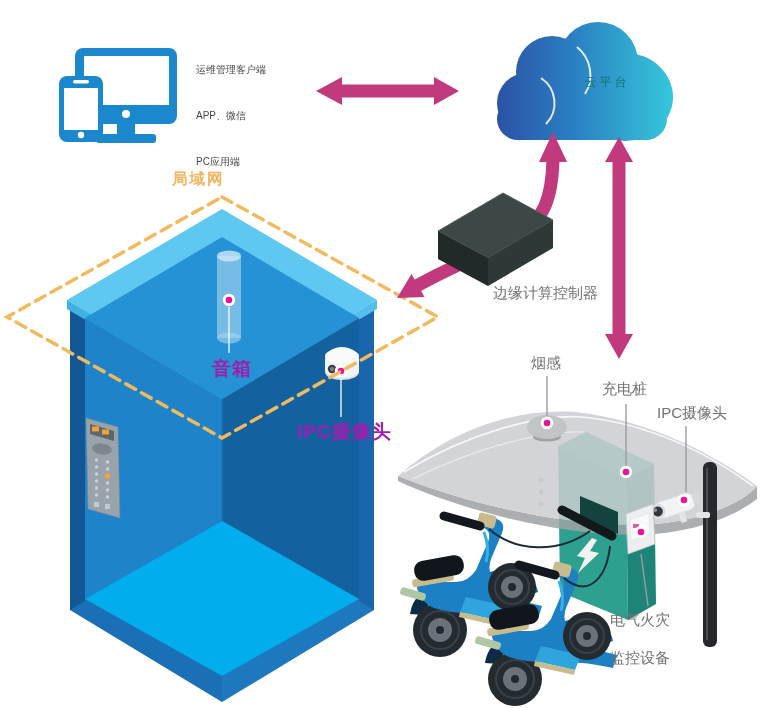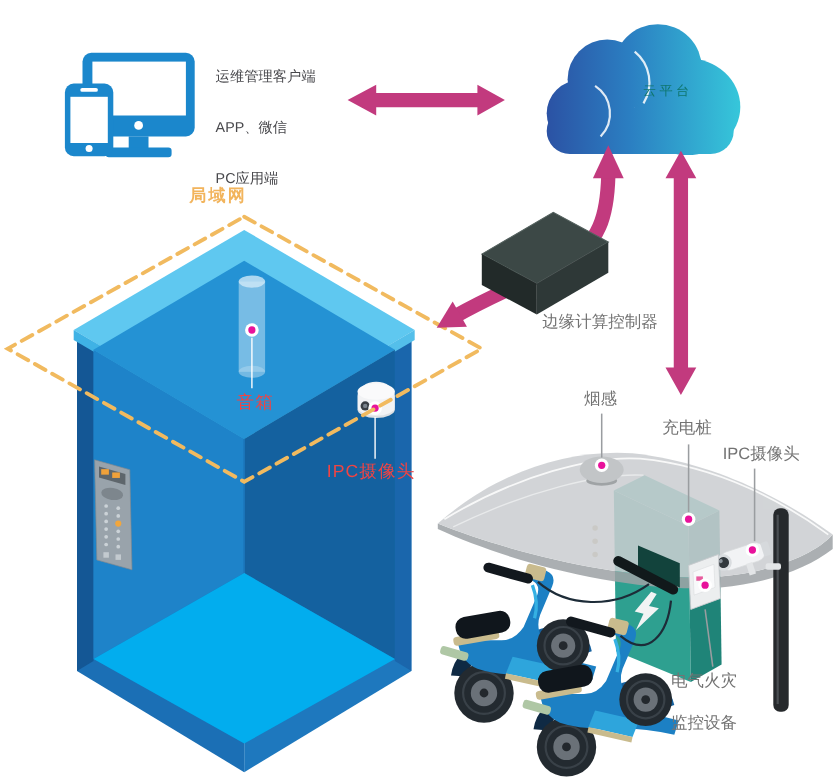--- a/index.html
+++ b/index.html
@@ -1,24 +1,24 @@
 <!DOCTYPE html>
 <html><head>
 <meta charset="utf-8">
 <style>
   html,body{margin:0;padding:0;background:#fff;}
   #stage{position:relative;width:762px;height:708px;background:#ffffff;overflow:hidden;
          font-family:"Liberation Sans","DejaVu Sans",sans-serif;}
   #art{position:absolute;left:0;top:0;}
   .lbl{position:absolute;white-space:pre;line-height:1.35;}
   .lbl-dark{color:#737373;font-size:15px;}
-  .lbl-white{color:#ef4444;font-size:16px;font-weight:normal;letter-spacing:1px;}
+  .lbl-white{color:#a21caf;font-size:19px;font-weight:bold;letter-spacing:1px;}
   .lbl-orange{color:#F2B45C;font-size:15.5px;font-weight:bold;letter-spacing:2px;}
   .lbl-cloud{color:#0f766e;font-size:12px;font-weight:normal;letter-spacing:3px;}
-  .ops{left:196px;top:58px;font-size:13px;line-height:23px;color:#48484C;}
+  .ops{left:196px;top:58px;font-size:10px;line-height:23px;color:#48484C;}
 </style>
 </head>
 <body>
 
 <div id="stage">
 
 <svg id="art" width="762" height="708" viewBox="0 0 762 708">
   <defs>
     <linearGradient id="cloudGrad" gradientUnits="userSpaceOnUse" x1="492" y1="90" x2="672" y2="90">
       <stop offset="0" stop-color="#2B4FA2"></stop>

